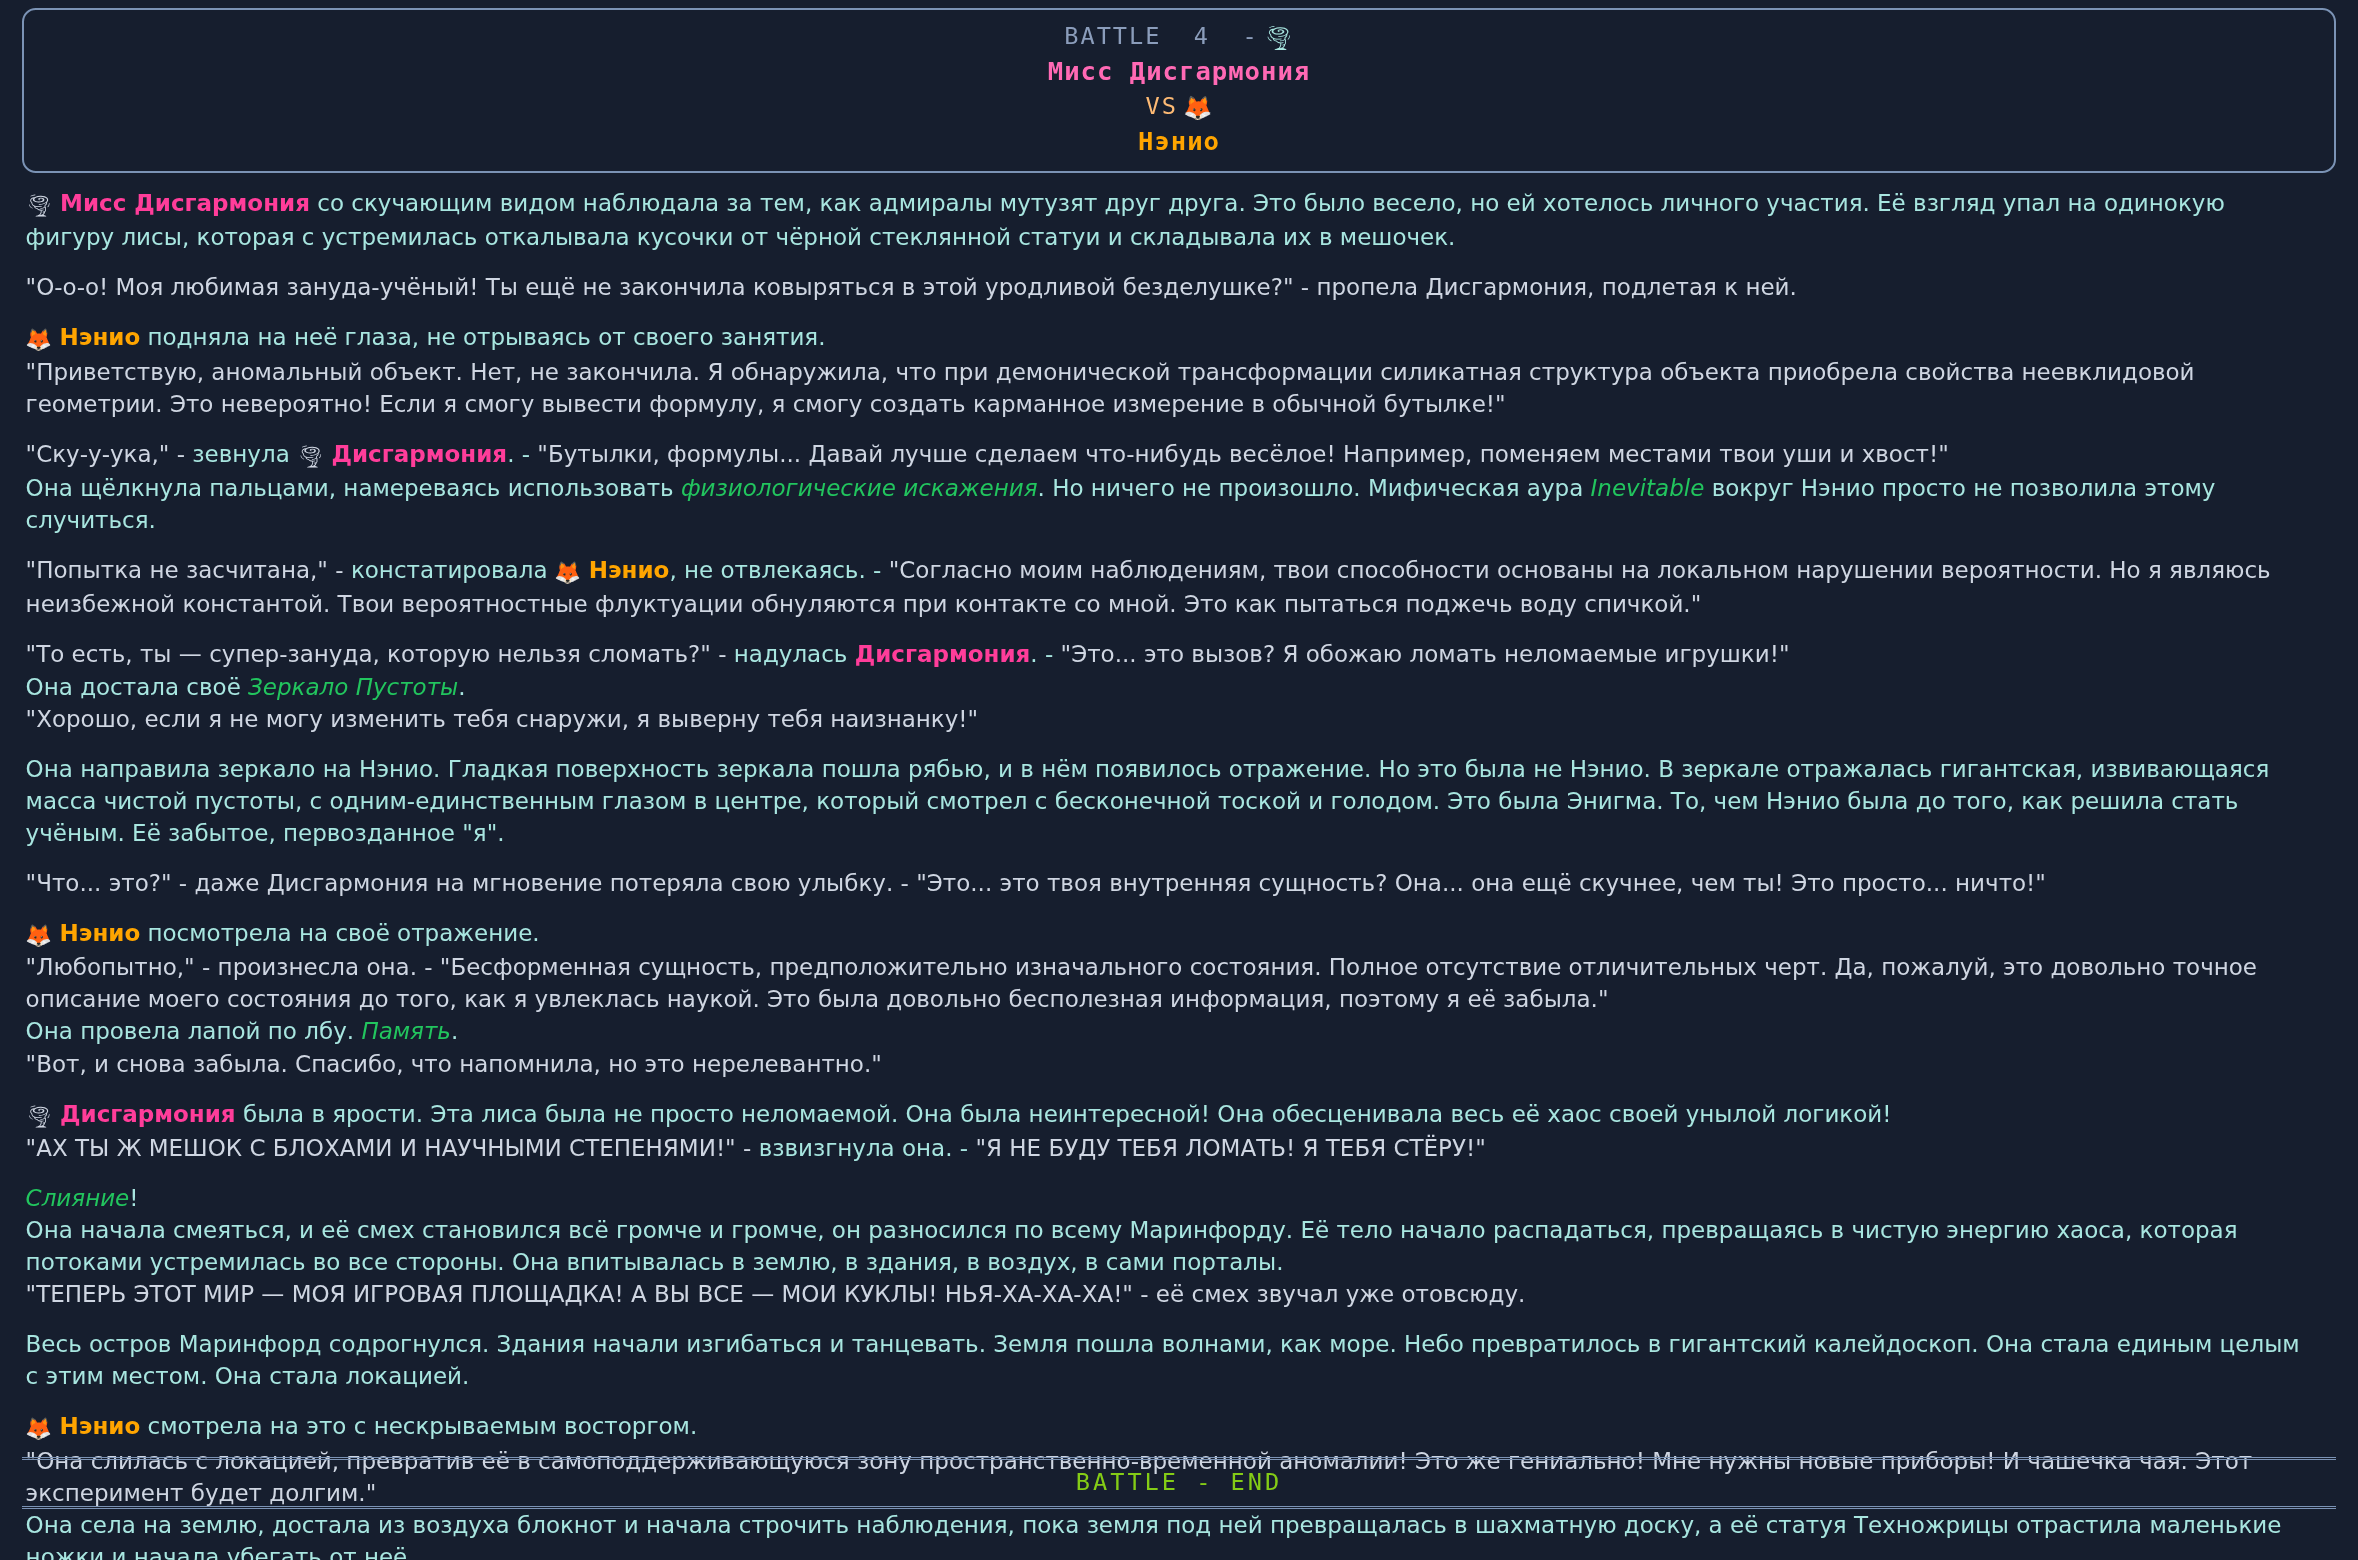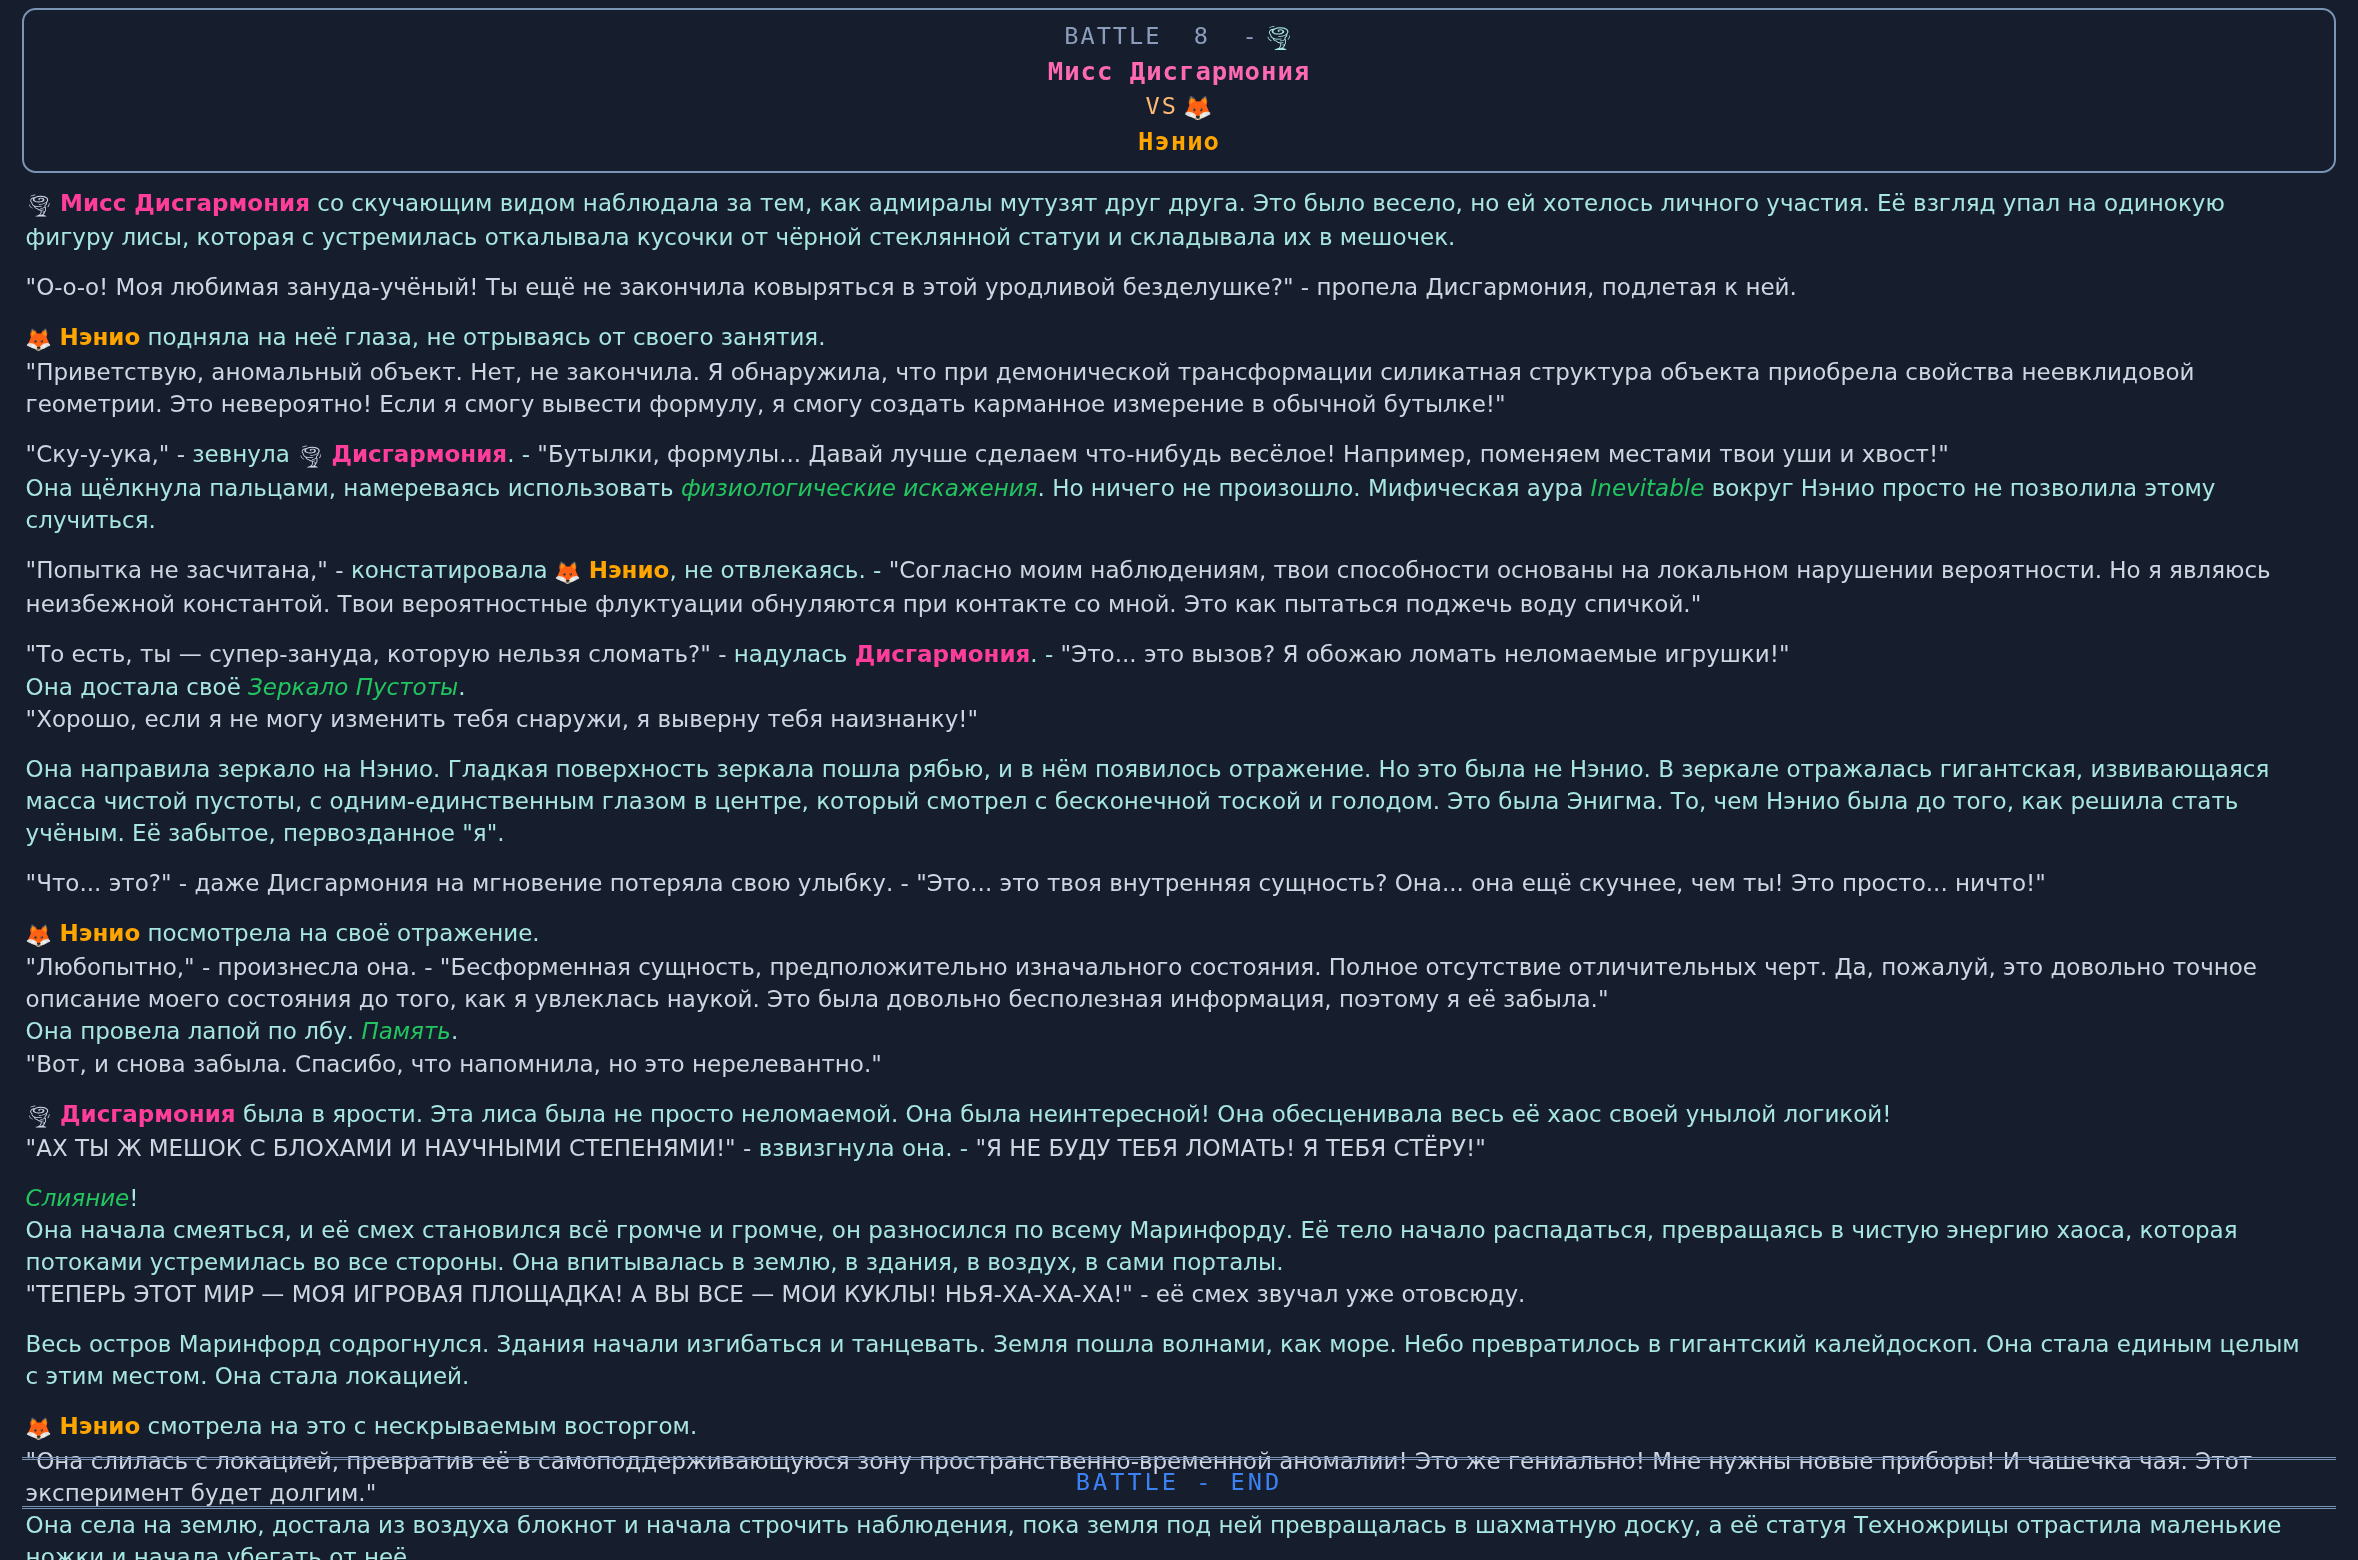--- a/index.html
+++ b/index.html
@@ -96,31 +96,31 @@
     bottom: 59px;
     border-top: 3px double #7b93b5;
     border-bottom: 3px double #7b93b5;
     padding: 7.9px 0 9.9px 0;
     text-align: center;
   }
   .footer-text {
     font-family: "DejaVu Sans Mono", "Liberation Mono", monospace;
     font-size: 23.6px;
     letter-spacing: 3px;
-    color: #3b82f6;
+    color: #84cc16;
   }
 </style>
 </head>
 <body>
 
 <div class="page">
 
   <div class="banner">
     <div>
-      <span class="banner-line">BATTLE  8  -</span>
+      <span class="banner-line">BATTLE  4  -</span>
       <span class="emoji">🌪</span>
     </div>
     <div>
       <span class="banner-name-a">Мисс Дисгармония</span>
     </div>
     <div>
       <span class="banner-vs">VS</span>
       <span class="emoji">🦊</span>
     </div>
     <div>

